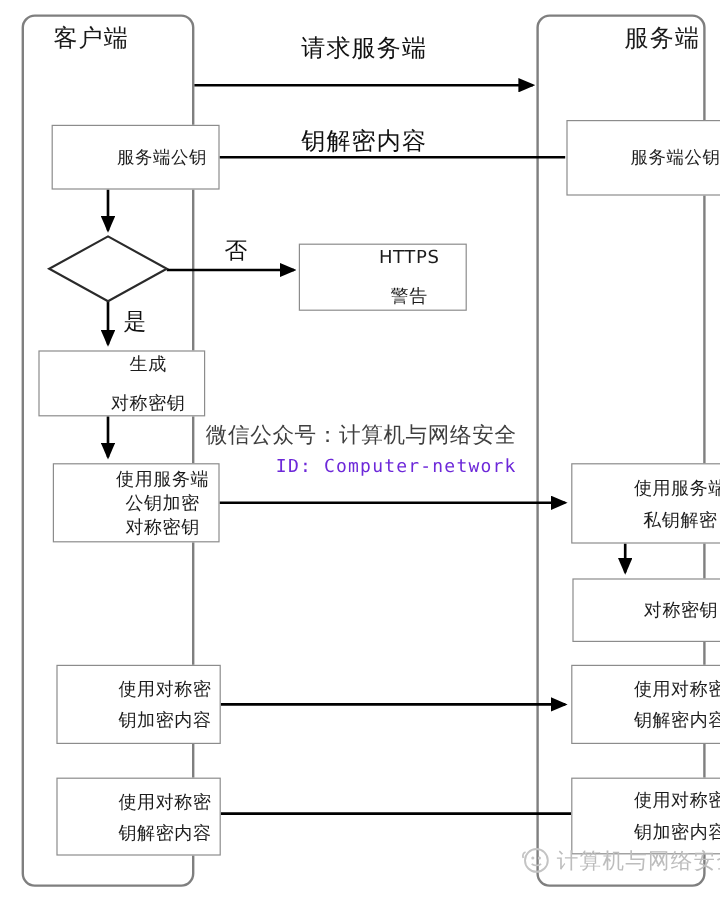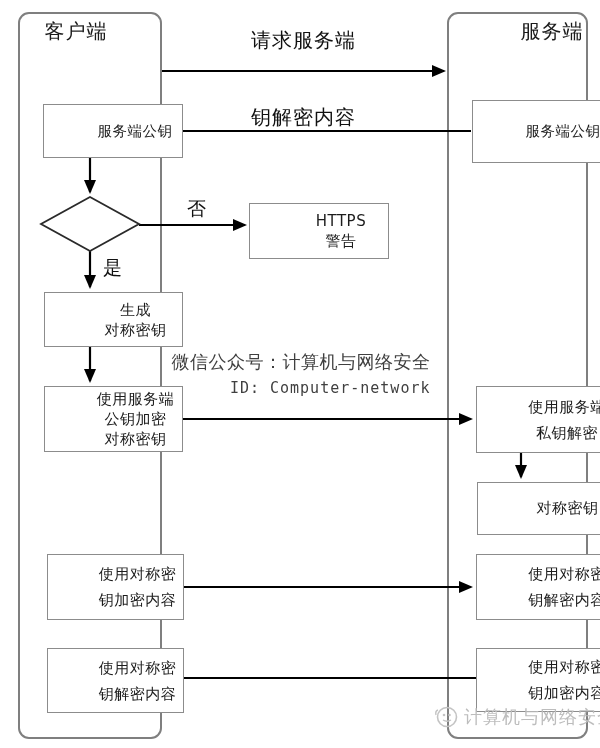--- a/index.html
+++ b/index.html
@@ -13,38 +13,38 @@
   .lane-title{
     position:absolute;text-align:center;font-size:20px;color:#1a1a1a;letter-spacing:1px;
   }
   .svg-layer{position:absolute;left:0;top:0;width:600px;height:748px;}
   .box{
     position:absolute;border:1.5px solid #8c8c8c;background:#ffffff;
     display:flex;align-items:center;justify-content:center;text-align:center;
     font-size:15px;color:#1c1c1c;white-space:pre-line;letter-spacing:0.5px;padding-left:44px;
   }
   .lh2{line-height:26px;}
-  .lh2s{line-height:20px;}
+  .lh2s{line-height:33px;}
   .lh3{line-height:20px;}
   .flow-label{
     position:absolute;font-size:20px;color:#111;text-align:center;letter-spacing:1px;
   }
   .branch-label{position:absolute;font-size:19px;color:#111;}
   .diamond-label{
     position:absolute;left:41px;top:214px;width:98px;text-align:center;
     font-size:16px;color:#1c1c1c;letter-spacing:1px;
   }
   .wm{
     position:absolute;left:301px;top:350px;transform:translateX(-50%);
     white-space:nowrap;text-align:center;
   }
   .wm-line1{font-size:18px;color:#3f3f3f;letter-spacing:0.5px;}
   .wm-line2{
     font-family:"DejaVu Sans Mono","Liberation Mono",monospace;
-    font-size:15px;color:#404040;text-align:right;margin-top:5px;letter-spacing:1px;
+    font-size:15px;color:#6d28d9;text-align:right;margin-top:5px;letter-spacing:1px;
   }
   .brand{
     position:absolute;left:433px;top:703px;display:flex;align-items:center;gap:5px;
   }
   .brand-text{font-size:18px;color:#bdbdbd;letter-spacing:1px;white-space:nowrap;}
 </style>
 </head>
 <body>
 
 <div class="canvas">
@@ -73,21 +73,21 @@
     <line x1="476" y1="678" x2="143" y2="678" stroke="#000" stroke-width="2.2" marker-end="url(#ah)"></line>
     <polygon points="90,197 139,224 90,251 41,224" fill="#ffffff" stroke="#2a2a2a" stroke-width="1.8"></polygon>
   </svg>
 
   <div class="flow-label" style="left:162px;top:27px;width:283px;">请求服务端</div>
   <div class="flow-label" style="left:162px;top:104px;width:283px;">钥解密内容</div>
   <div class="branch-label" style="left:187px;top:196px;">否</div>
   <div class="branch-label" style="left:103px;top:255px;">是</div>
 
   <div class="box" style="left:43px;top:104px;width:94px;height:52px;font-size:14.5px;">服务端公钥</div>
-  <div class="box lh2s" style="left:44px;top:292px;width:93px;height:53px;">生成
+  <div class="box lh2s" style="left:32px;top:292px;width:93px;height:53px;">生成
 对称密钥</div>
   <div class="box lh3" style="left:44px;top:386px;width:93px;height:64px;">使用服务端
 公钥加密
 对称密钥</div>
   <div class="box lh2" style="left:47px;top:554px;width:91px;height:64px;">使用对称密
 钥加密内容</div>
   <div class="box lh2" style="left:47px;top:648px;width:91px;height:63px;">使用对称密
 钥解密内容</div>
 
   <div class="box lh2s" style="left:249px;top:203px;width:94px;height:54px;">HTTPS

